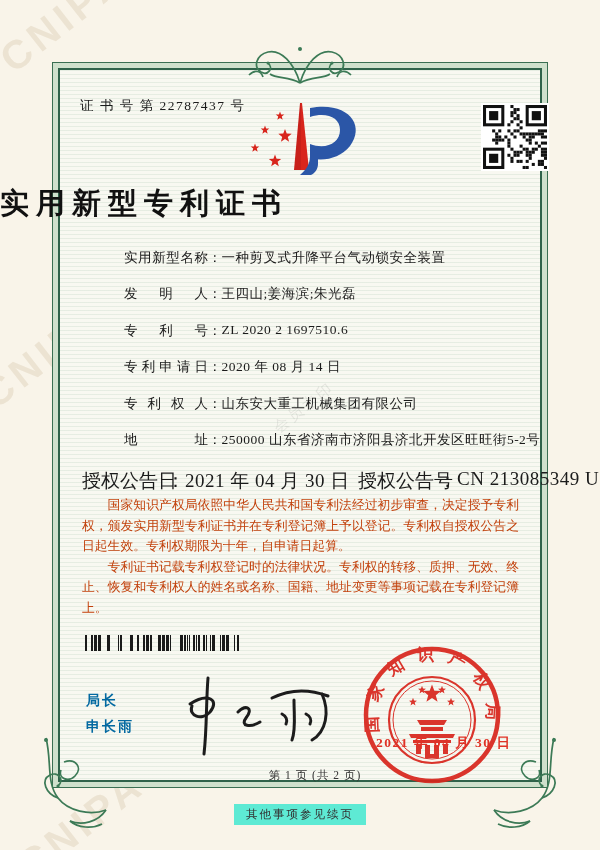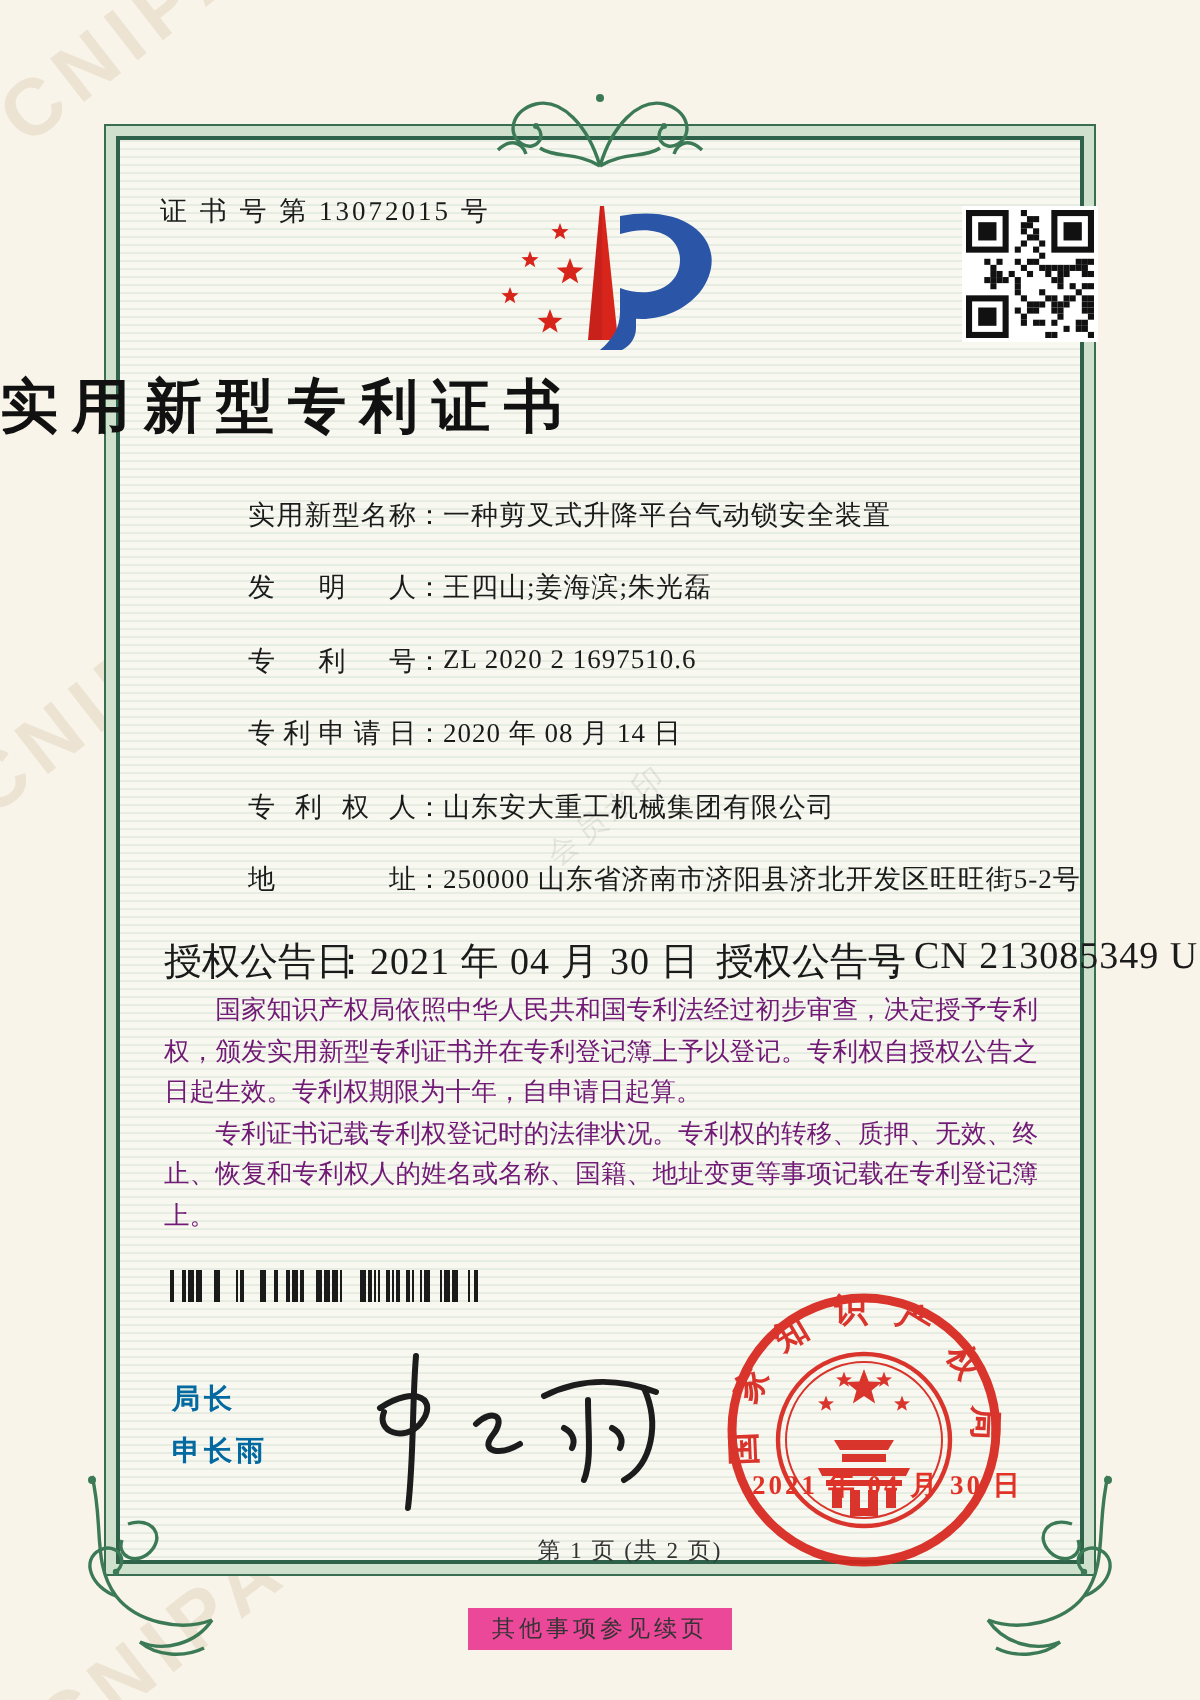--- a/index.html
+++ b/index.html
@@ -52,41 +52,41 @@
     display:inline-block; width:84px; text-align:justify; text-align-last:justify;
     vertical-align:top;
   }
   .fcolon{display:inline-block; vertical-align:top;}
   .fvalue{display:inline-block; vertical-align:top; letter-spacing:0.5px;}
   .auth-row{position:absolute; left:82px; top:468px; width:440px; font-size:19px; white-space:nowrap;text-decoration:underline;}
   .auth-right{position:absolute; left:233px; top:0;margin-left:43px;}
   .auth-right .flabel{width:80px;}
   .paras{
     position:absolute; left:82px; top:495px; width:437px;
-    font-size:12.8px; line-height:20.5px; text-align:justify; color:#701a75;
+    font-size:12.8px; line-height:20.5px; text-align:justify; color:#c2410c;
   }
   .paras p{margin:0; text-indent:2em;}
   .barcode{position:absolute; left:85px; top:635px; width:155px; height:16px;}
   .signer{
     position:absolute; left:86px; top:688px; font-size:14px; font-weight:700;
     line-height:26px; letter-spacing:2px; color:#0369a1;
   }
   .signature{position:absolute; left:172px; top:670px; width:160px; height:100px;}
   .seal{position:absolute; left:351px; top:634px; width:162px; height:162px; opacity:0.92;}
   .seal-date{
     position:absolute; left:376px; top:734px; font-size:13.5px; color:#e03226;
     letter-spacing:1.5px; font-weight:600; white-space:nowrap;
   }
   .pageno{
     position:absolute; left:0; top:768px; width:100%; text-align:center;
     font-size:11.5px; letter-spacing:1px; color:#333;padding-left:15px;
   }
   .footnote{
     position:absolute; left:50%; top:804px; transform:translateX(-50%);
-    background:#ec4899; padding:3px 12px; font-size:11.5px; letter-spacing:2px;
+    background:#5eead4; padding:3px 12px; font-size:11.5px; letter-spacing:2px;
     color:#333; z-index:5;
   }
 </style>
 </head>
 <body>
 
 <div class="page">
 
   <div class="wm" style="left:-10px; top:-4px;">CNIPA</div>
   <div class="wm" style="left:388px; top:238px;">CNIPA</div>
@@ -137,21 +137,21 @@
       <path d="M36 85 C44 92 58 93 68 88"></path>
     </g>
     <g fill="#3c7a56">
         <circle cx="12" cy="4" r="2"></circle>
         <circle cx="24" cy="50" r="1.6"></circle>
       </g>
   </svg>
 
   <div class="content">
 
-    <div class="certno">证 书 号 第 13072015 号</div>
+    <div class="certno">证 书 号 第 22787437 号</div>
 
     <svg class="logo" viewBox="0 0 140 78">
       <g id="logo-stars" fill="#d8251c">
           <polygon points="50.00,13.50 51.11,16.47 54.28,16.61 51.80,18.58 52.65,21.64 50.00,19.89 47.35,21.64 48.20,18.58 45.72,16.61 48.89,16.47"></polygon>
           <polygon points="35.00,27.50 36.11,30.47 39.28,30.61 36.80,32.58 37.65,35.64 35.00,33.89 32.35,35.64 33.20,32.58 30.72,30.61 33.89,30.47"></polygon>
           <polygon points="55.00,31.00 56.73,35.62 61.66,35.84 57.80,38.91 59.11,43.66 55.00,40.94 50.89,43.66 52.20,38.91 48.34,35.84 53.27,35.62"></polygon>
           <polygon points="25.00,45.50 26.11,48.47 29.28,48.61 26.80,50.58 27.65,53.64 25.00,51.89 22.35,53.64 23.20,50.58 20.72,48.61 23.89,48.47"></polygon>
           <polygon points="45.00,56.50 46.60,60.79 51.18,60.99 47.60,63.84 48.82,68.26 45.00,65.73 41.18,68.26 42.40,63.84 38.82,60.99 43.40,60.79"></polygon>
         </g>
       <polygon points="64,72 70,5 71,5 71,72" fill="#c8201a"></polygon>

